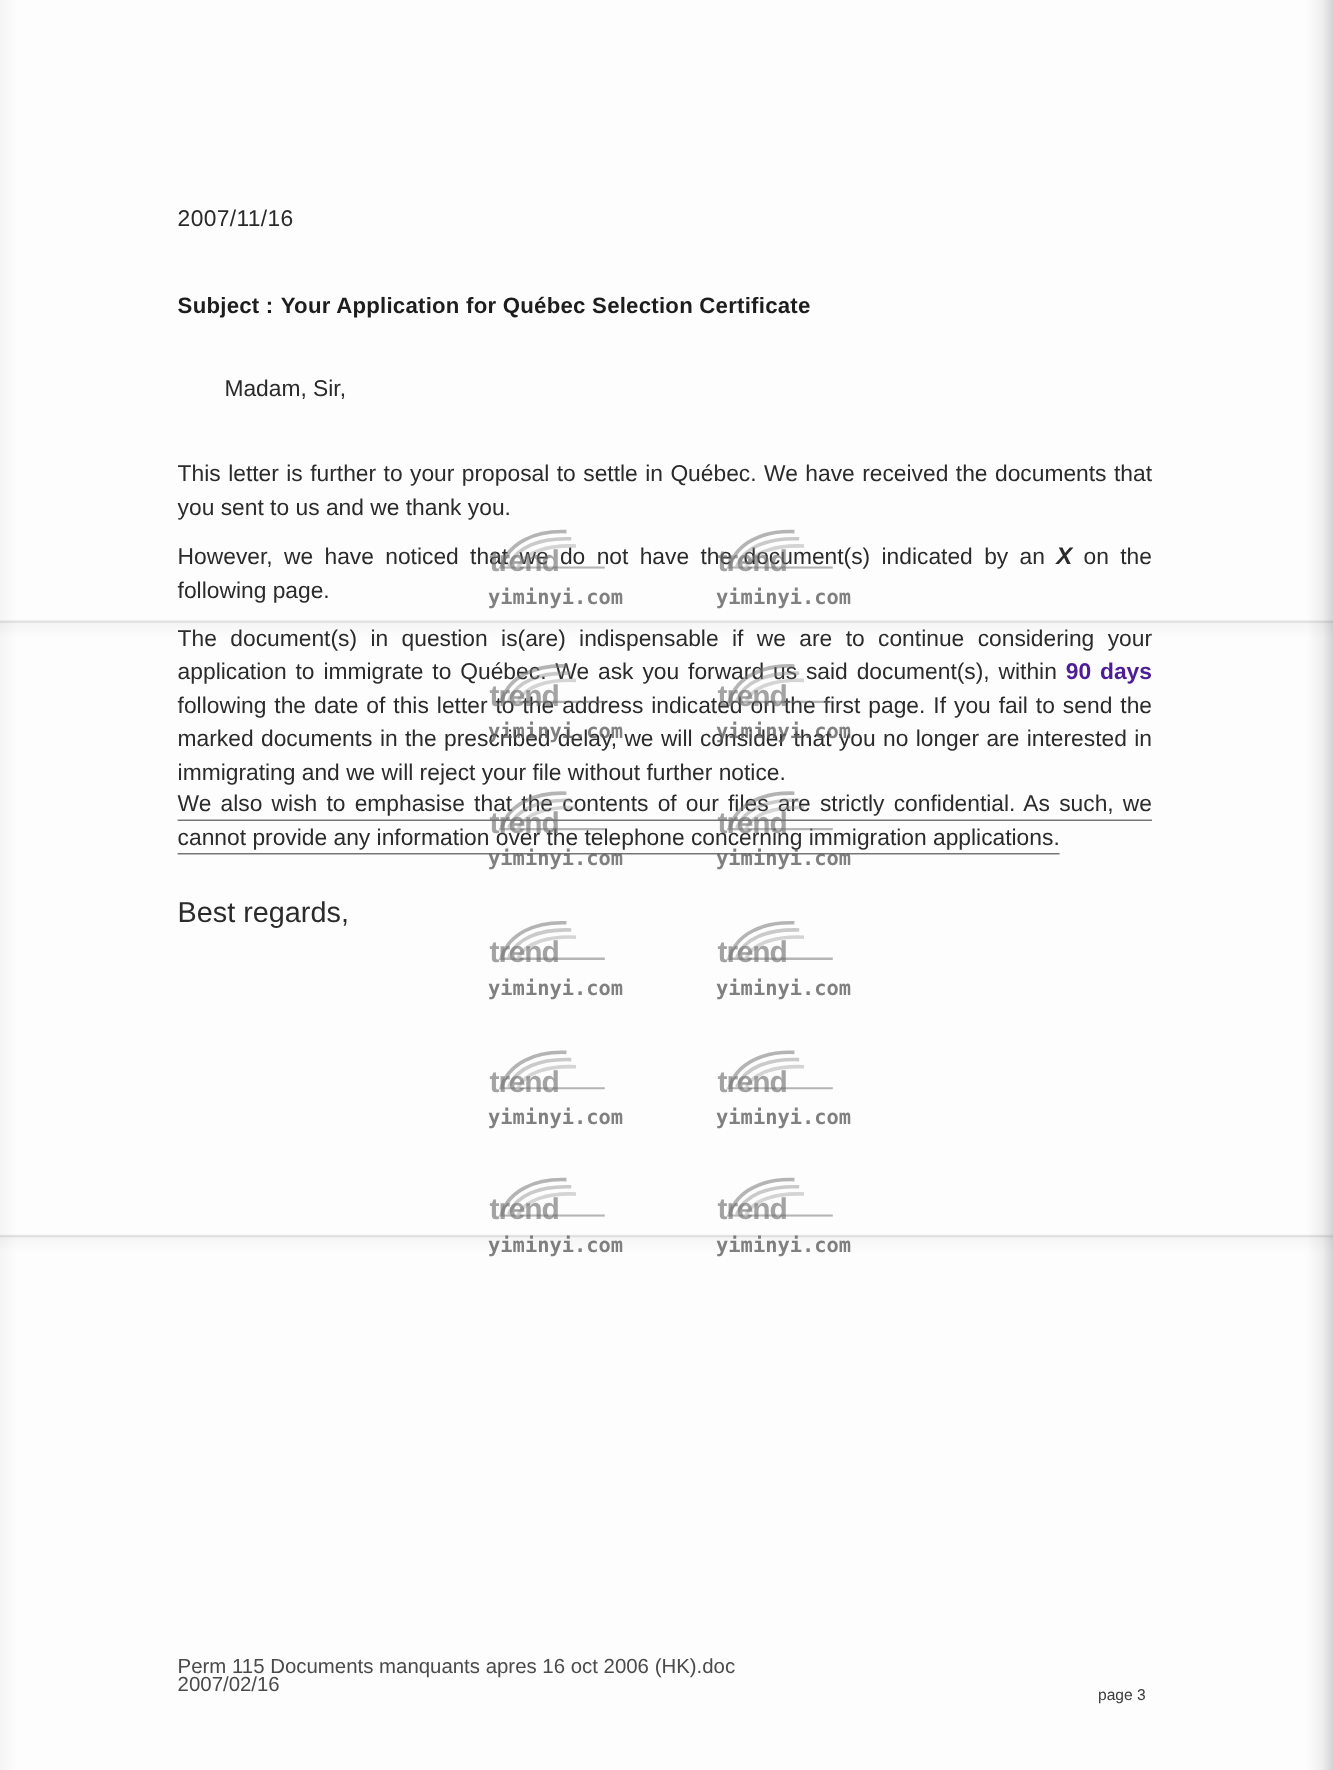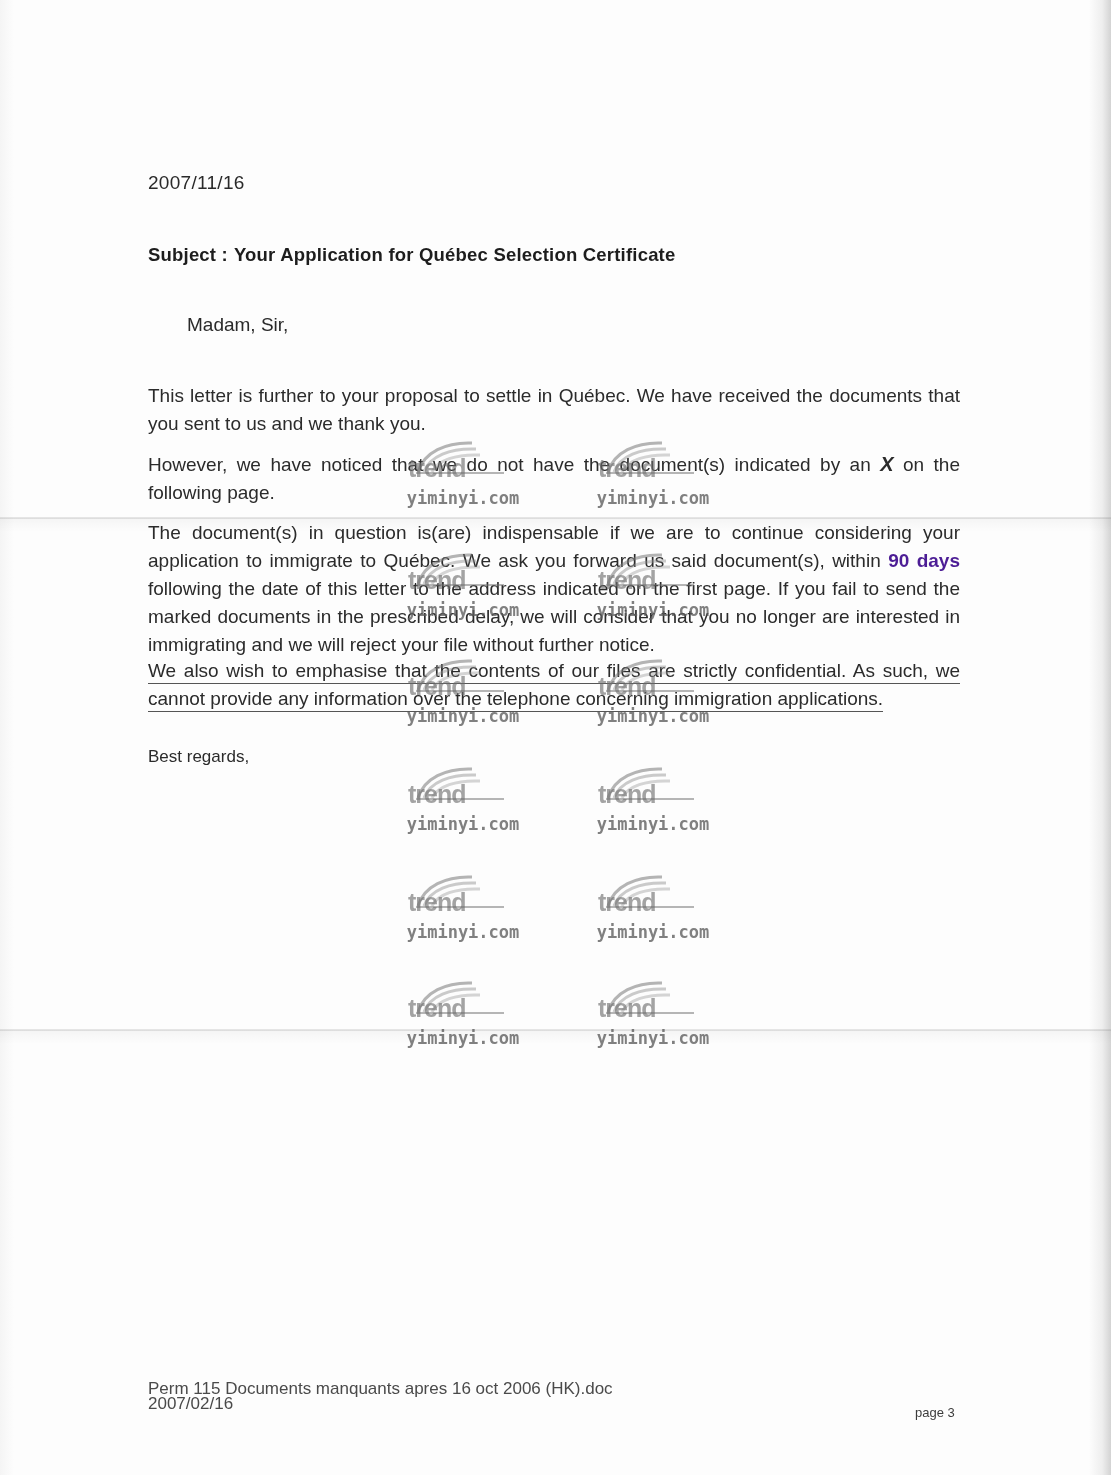--- a/index.html
+++ b/index.html
@@ -93,21 +93,21 @@
   }
   .p1 { top: 382px; }
   .p2 { top: 450px; }
   .p3 { top: 519px; }
   .p4 { top: 657px; }
   .p4 .underlined { border-bottom: 1px solid #555; padding-bottom: 2px;}
   .closing {
     position: absolute;
     left: 148px;
     top: 747px;
-    font-size: 17px;
+    font-size: 24px;
     color: #2b2b2b;
   }
   b.strong { font-weight: bold; color: #4c1d95; }
   .mark-x { font-weight: bold; font-style: italic; font-size: 20px; }
 
   
   .wm {
     position: absolute;
     width: 170px;
     text-align: center;

